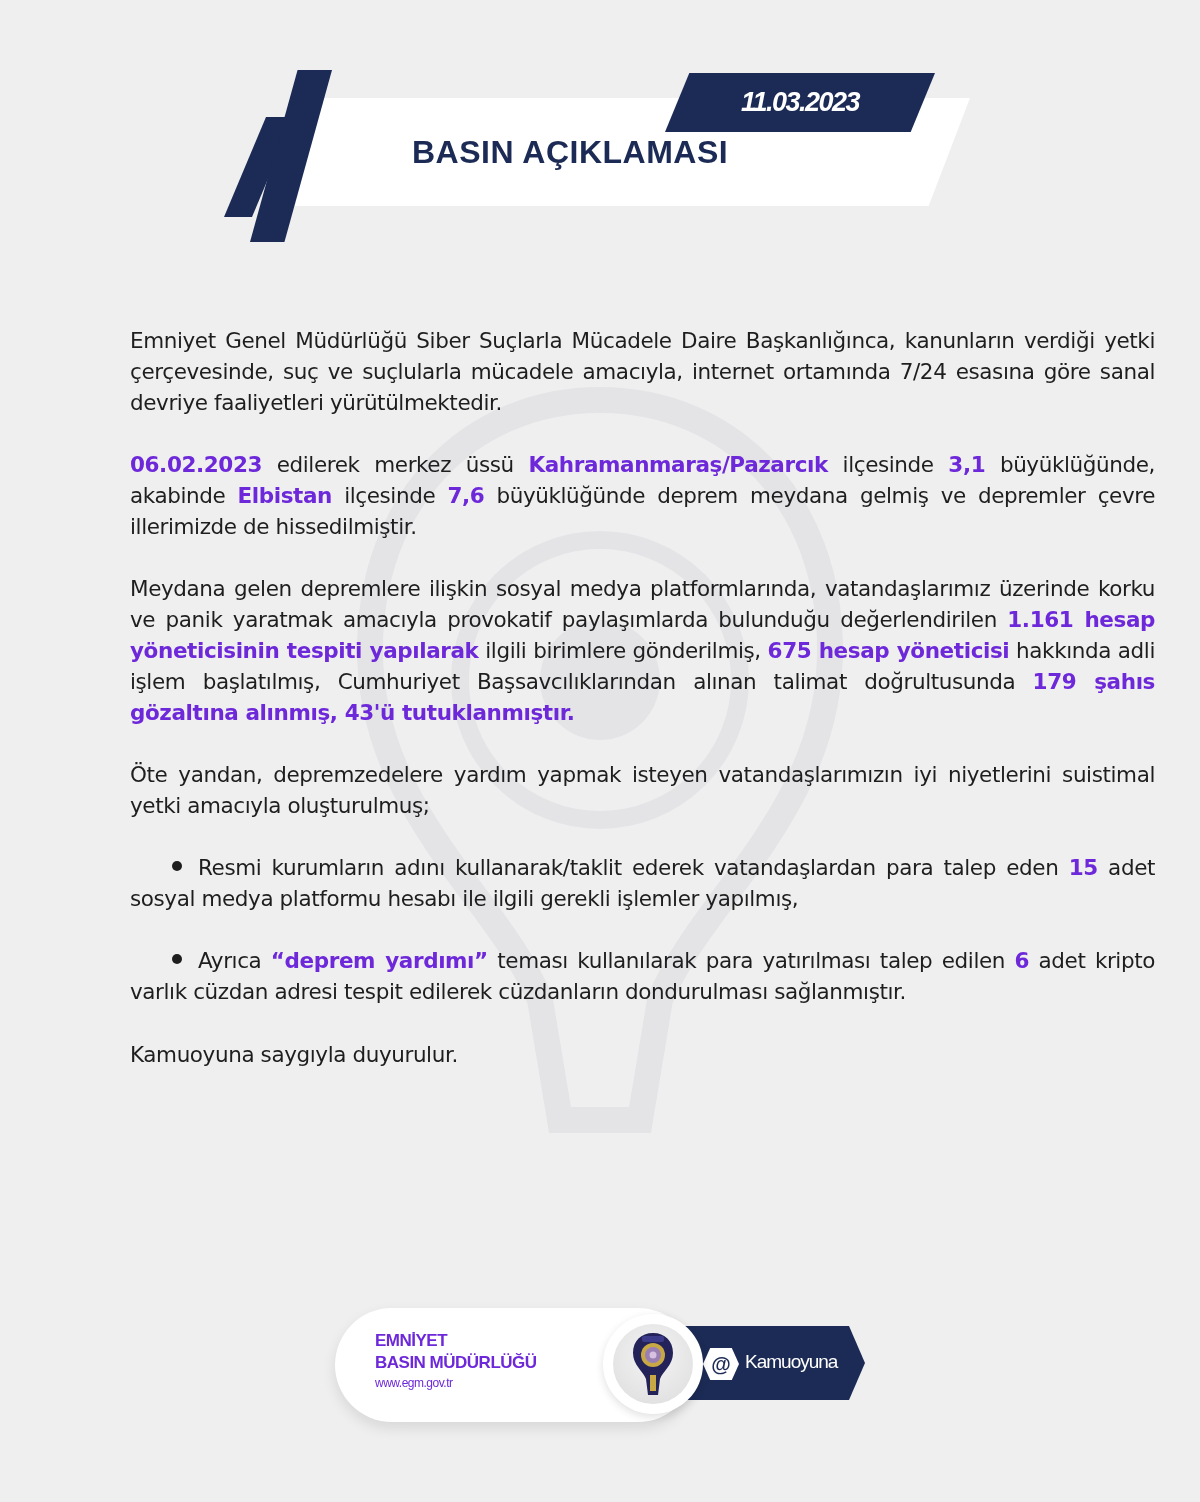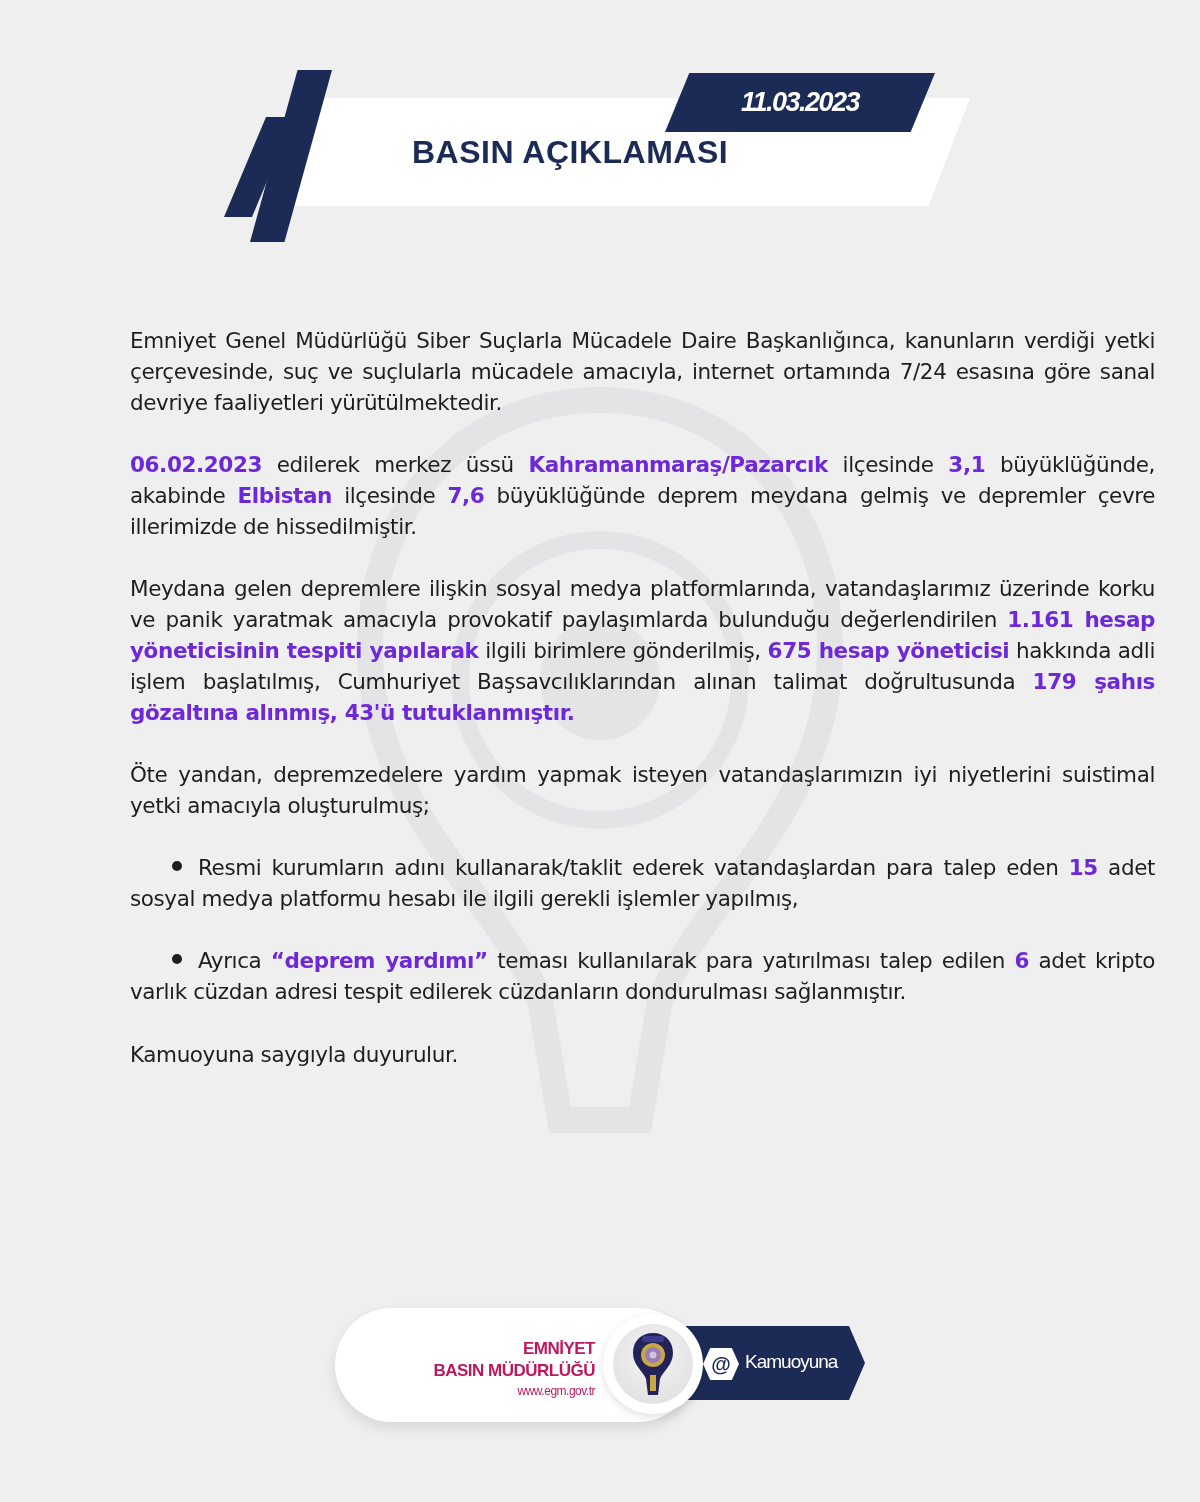--- a/index.html
+++ b/index.html
@@ -126,25 +126,25 @@
     .footer-pill {
       position: absolute;
       left: 0; top: 0;
       width: 360px; height: 114px;
       background: #ffffff;
       border-radius: 57px;
       box-shadow: 0 6px 14px rgba(0,0,0,0.10);
     }
     .footer-org {
       position: absolute;
-      left: 40px; top: 30px;
+      left: 40px; top: 22px;
       width: 220px;
-      text-align: right;
-      font-family: "Liberation Sans", sans-serif;
-      color: #be185d;
+      text-align: left;
+      font-family: "Liberation Sans", sans-serif;
+      color: #6d28d9;
     }
     .footer-org .l1 { font-weight: bold; font-size: 17px; line-height: 22px; letter-spacing: -0.5px; }
     .footer-org .l2 { font-weight: bold; font-size: 17px; line-height: 22px; letter-spacing: -0.5px; }
     .footer-org .l3 { font-size: 12px; line-height: 18px; letter-spacing: -0.5px; }
 
     .social-ribbon {
       position: absolute;
       left: 330px; top: 18px;
       width: 200px; height: 74px;
       background: #1c2b55;

